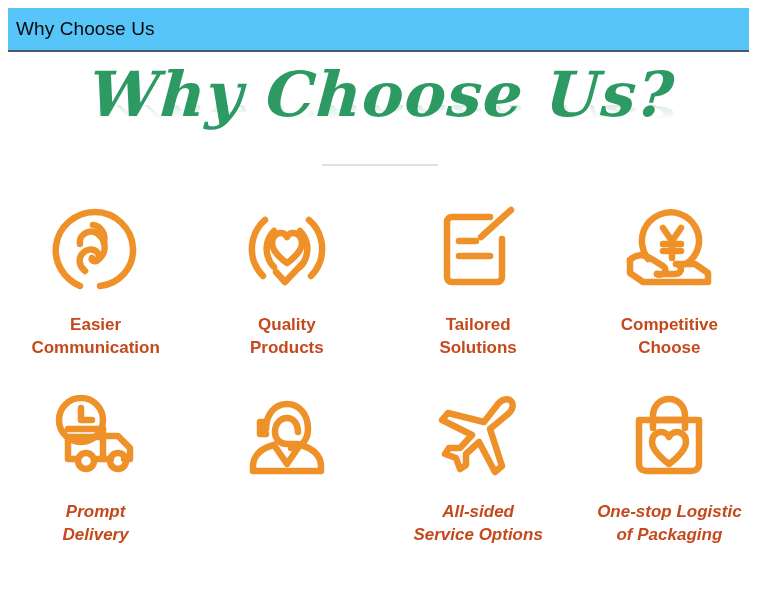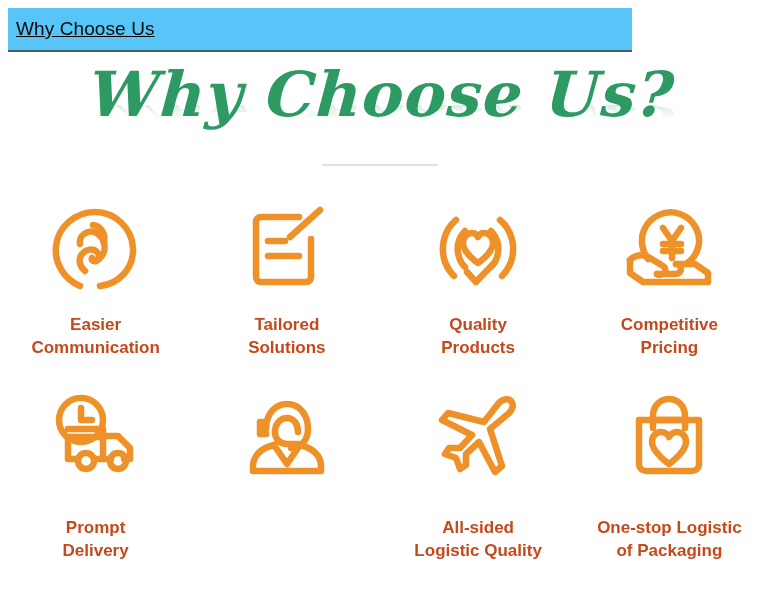--- a/index.html
+++ b/index.html
@@ -13,23 +13,22 @@
     font-family: "Liberation Sans", sans-serif;
     overflow: hidden;
     position: relative;
   }
 
   
   .titlebar-wrap {
     position: absolute;
     left: 8px;
     top: 8px;
-    width: 624px;
+    width: 741px;
     height: 45px;
-    text-decoration: underline;
   }
   .titlebar {
     width: 100%;
     height: 44px;
     background: #57c5f7;
     border-bottom: 2px solid #4a5a68;
     box-sizing: border-box;
     display: flex;
     align-items: center;
     padding-left: 8px;
@@ -120,21 +119,21 @@
   .cell-label {
     margin-top: 12px;
     text-align: center;
     color: #c4491c;
     font-family: "Liberation Sans", sans-serif;
     font-weight: bold;
     font-size: 17px;
     line-height: 1.33;
     white-space: pre-line;
   }
-  .row-2 .cell-label { margin-top: 26px; }
+  .row-2 .cell-label { margin-top: 10px; font-style: italic; }
 </style>
 </head>
 <body>
 
 <div class="titlebar-wrap">
   <div class="titlebar">
     <span class="titlebar-text">Why Choose Us</span>
   </div>
 </div>
 
@@ -152,65 +151,65 @@
       <div class="icon-box">
         <svg width="92" height="92" viewBox="0 0 92 92" fill="none" stroke="#ef9129" stroke-width="6.5" stroke-linecap="round" stroke-linejoin="round">
           <path d="M30 83 C14 76 4 60 6 43 C8 24 25 9 45 9 C65 9 82 25 83 45 C84 65 69 81 50 83"></path>
           <path d="M35 68 C29 63 28 56 32 51 C36 46 43 45 47 49 C50 52 49 57 46 58 C43 59 41 57 42 55"></path>
           <path d="M46 58 C53 54 56 47 54 40 C52 32 45 27 38 29 C32 31 29 36 30 41"></path>
           <path d="M54 40 C56 31 51 23 43 22"></path>
         </svg>
       </div>
       <div class="cell-label">Easier
 Communication</div>
-    </div>
-
-    <div class="cell">
-      <div class="icon-box">
-        <svg width="92" height="92" viewBox="0 0 92 92" fill="none" stroke="#ef9129" stroke-width="6.5" stroke-linecap="round" stroke-linejoin="round">
-          <path d="M58 14 H20 C17 14 15 16 15 19 V74 C15 77 17 79 20 79 H65 C68 79 70 77 70 74 V36"></path>
-          <line x1="27" y1="38" x2="44" y2="38"></line>
-          <line x1="27" y1="53" x2="58" y2="53"></line>
-          <path d="M49 34 L79 7"></path>
-        </svg>
-      </div>
-      <div class="cell-label">Tailored
-Solutions</div>
     </div>
 
     <div class="cell">
       <div class="icon-box">
         <svg width="92" height="92" viewBox="0 0 92 92" fill="none" stroke="#ef9129" stroke-width="6.5" stroke-linecap="round" stroke-linejoin="round">
           <path d="M24 17 C12 27 8 44 13 59 C15 64 18 69 22 73"></path>
           <path d="M33 28 C26 35 24 45 27 54 C28 58 30 61 33 64"></path>
           <path d="M68 17 C80 27 84 44 79 59 C77 64 74 69 70 73"></path>
           <path d="M59 28 C66 35 68 45 65 54 C64 58 62 61 59 64"></path>
           <path d="M46 60 C46 60 31 50 31 40 C31 34 35 30 40 30 C43 30 45 32 46 34 C47 32 49 30 52 30 C57 30 61 34 61 40 C61 50 46 60 46 60 Z"></path>
           <path d="M35 69 L44 79 L62 60"></path>
         </svg>
       </div>
       <div class="cell-label">Quality
 Products</div>
+    </div>
+
+    <div class="cell">
+      <div class="icon-box">
+        <svg width="92" height="92" viewBox="0 0 92 92" fill="none" stroke="#ef9129" stroke-width="6.5" stroke-linecap="round" stroke-linejoin="round">
+          <path d="M58 14 H20 C17 14 15 16 15 19 V74 C15 77 17 79 20 79 H65 C68 79 70 77 70 74 V36"></path>
+          <line x1="27" y1="38" x2="44" y2="38"></line>
+          <line x1="27" y1="53" x2="58" y2="53"></line>
+          <path d="M49 34 L79 7"></path>
+        </svg>
+      </div>
+      <div class="cell-label">Tailored
+Solutions</div>
     </div>
 
     <div class="cell">
       <div class="icon-box">
         <svg width="92" height="92" viewBox="0 0 92 92" fill="none" stroke="#ef9129" stroke-width="6.5" stroke-linecap="round" stroke-linejoin="round">
           <path d="M25 56 C19 48 17 37 21 27 C27 13 43 6 57 11 C71 16 79 31 75 45 C73 52 69 57 63 61"></path>
           <path d="M40 25 L49 38 L58 25"></path>
           <line x1="49" y1="38" x2="49" y2="55"></line>
           <line x1="40" y1="41" x2="58" y2="41"></line>
           <line x1="40" y1="48" x2="58" y2="48"></line>
           <path d="M7 57 C13 51 21 51 27 55 L40 63 C43 65 43 68 41 70 C39 72 36 72 34 71"></path>
           <path d="M34 71 L52 71 C56 71 58 69 58 66 C58 63 56 61 53 61"></path>
           <path d="M53 61 L72 61 L85 70 L85 79 L20 79 L7 70 L7 57"></path>
         </svg>
       </div>
       <div class="cell-label">Competitive
-Pricing</div>
+Choose</div>
     </div>
 
   </div>
 
   <div class="grid-row row-2">
 
     <div class="cell">
       <div class="icon-box">
         <svg width="92" height="92" viewBox="0 0 92 92" fill="none" stroke="#ef9129" stroke-width="6.5" stroke-linecap="round" stroke-linejoin="round">
           <circle cx="31" cy="28" r="22"></circle>
@@ -241,21 +240,21 @@
       </div>
     </div>
 
     <div class="cell">
       <div class="icon-box">
         <svg width="92" height="92" viewBox="0 0 92 92" fill="none" stroke="#ef9129" stroke-width="6.5" stroke-linecap="round" stroke-linejoin="round">
           <path d="M52 30 L66 12 C70 7 76 6 79 9 C82 12 81 18 76 22 L58 37 L70 74 L63 80 L47 50 L34 62 L34 73 L28 77 L24 66 L13 62 L17 56 L28 56 L40 43 L10 28 L16 21 Z"></path>
         </svg>
       </div>
       <div class="cell-label">All-sided
-Logistic Quality</div>
+Service Options</div>
     </div>
 
     <div class="cell">
       <div class="icon-box">
         <svg width="92" height="92" viewBox="0 0 92 92" fill="none" stroke="#ef9129" stroke-width="6.5" stroke-linecap="round" stroke-linejoin="round">
           <path d="M16 28 H76 V72 C76 76 73 79 69 79 H23 C19 79 16 76 16 72 Z"></path>
           <path d="M30 36 V24 C30 14 37 7 46 7 C55 7 62 14 62 24 V36"></path>
           <line x1="33" y1="28" x2="59" y2="28"></line>
           <path d="M46 72 C46 72 29 60 29 50 C29 44 33 40 38 40 C42 40 45 43 46 45 C47 43 50 40 54 40 C59 40 63 44 63 50 C63 60 46 72 46 72 Z"></path>
         </svg>

